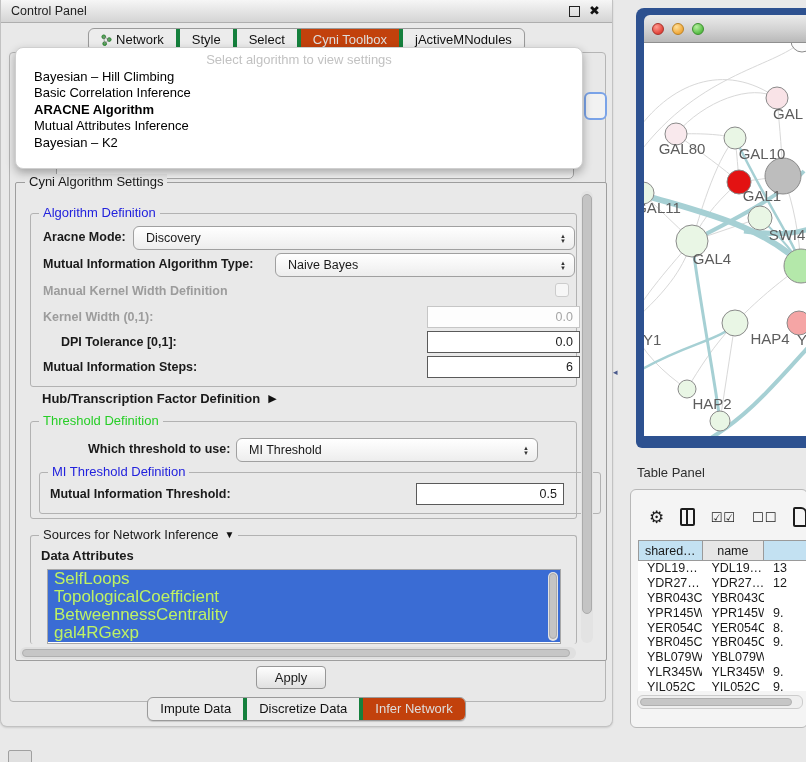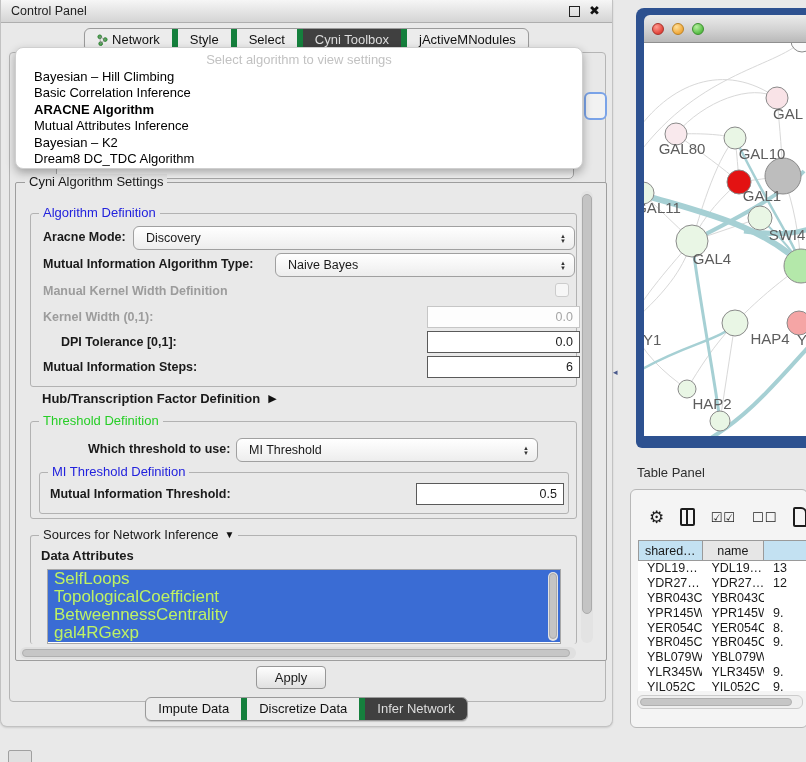--- a/index.html
+++ b/index.html
@@ -11,23 +11,23 @@
     border:1px solid #c2c2c2;border-top:none;border-radius:0 0 7px 7px;box-shadow:0 1px 2px rgba(0,0,0,.12);}
   .cp-titlebar{left:0;top:0;width:100%;height:22px;border-bottom:1px solid #aeaeae;
     background:linear-gradient(#f6f6f6,#d4d4d4);display:flex;align-items:center;}
   .cp-title{font-size:12.5px;color:#222;padding-left:10px;flex:1;}
   .cp-win-icons{display:flex;align-items:center;gap:9px;padding-right:12px;}
   .float-icon{width:9px;height:9px;border:1.5px solid #222;display:inline-block;}
   .close-icon{font-size:13px;font-weight:bold;color:#111;line-height:10px;}
   
   .tab-row{left:0;top:28px;width:100%;display:flex;justify-content:center;}
   .tab-bar{display:inline-flex;border:1px solid #9a9a9a;border-radius:6px;overflow:hidden;background:#ececec;box-shadow:0 1px 1px rgba(0,0,0,.15);}
-  .tab{padding:3px 12px 4px;font-size:13px;color:#111;border-right:6px solid #15803d;display:flex;align-items:center;gap:4px;white-space:nowrap;}
+  .tab{padding:3px 12px 4px;font-size:13px;color:#111;border-right:4px solid #15803d;display:flex;align-items:center;gap:4px;white-space:nowrap;}
   .tab:last-child{border-right:none;}
-  .tab.selected{background:#404040;color:#dedede;justify-content:center;}
+  .tab.selected{background:#c2410c;color:#dedede;justify-content:center;}
   .net-icon{width:11px;height:12px;display:inline-block;}
   
   .content-panel{left:8px;top:52px;width:595px;height:648px;background:#e8e8e8;
     border:1px solid #b5b5b5;border-radius:4px;}
   .focus-combo-sliver{left:583px;top:92px;width:19px;height:24px;border:2px solid #7aa3e8;border-radius:6px;background:#f2f2f2;}
   .ghost-combo{left:55px;top:160px;width:516px;height:17px;border:1px solid #a8a8a8;border-radius:5px;background:#f4f4f4;overflow:hidden;}
   .ghost-combo span{position:absolute;top:-8px;left:14px;font-size:13px;color:#9a9a9a;white-space:nowrap;}
   
   .algo-overlay{left:14px;top:47px;width:566px;height:120px;background:#ffffff;border:1px solid #cfcfcf;
     border-radius:8px;box-shadow:0 4px 10px rgba(0,0,0,.3);z-index:30;}
@@ -140,21 +140,20 @@
   </div>
 
   <div class="abs algo-overlay">
     <div class="algo-placeholder">Select algorithm to view settings</div>
     <div class="algo-list" id="algo-list">
         <div class="algo-item">Bayesian – Hill Climbing</div>
         <div class="algo-item">Basic Correlation Inference</div>
         <div class="algo-item selected">ARACNE Algorithm</div>
         <div class="algo-item">Mutual Attributes Inference</div>
         <div class="algo-item">Bayesian – K2</div>
-        <div class="algo-item">Dream8 DC_TDC Algorithm</div>
       </div>
   </div>
 
   <div class="abs settings-pane">
     <span class="gb-title" style="left:9px;">Cyni Algorithm Settings</span>
 
     <div class="gb" style="left:14px;top:30px;width:545px;height:172px;">
       <span class="gb-title blue">Algorithm Definition</span>
       <span class="lbl" style="left:12px;top:16px;">Aracne Mode:</span>
       <div class="combo" style="left:102px;top:12px;width:440px;height:22px;">
@@ -190,21 +189,21 @@
     <div class="gb" style="left:14px;top:238px;width:545px;height:96px;">
       <span class="gb-title green">Threshold Definition</span>
       <span class="lbl" style="left:57px;top:20px;">Which threshold to use:</span>
       <div class="combo" style="left:205px;top:16px;width:300px;height:22px;">
         <span class="cv">MI Threshold</span>
         <span class="spinner">
             <span>▲</span>
             <span>▼</span>
           </span>
       </div>
-      <div class="gb" style="left:8px;top:50px;width:528px;height:40px;">
+      <div class="gb" style="left:8px;top:50px;width:528px;height:40px;padding-left:32px;">
         <span class="gb-title blue">MI Threshold Definition</span>
         <span class="lbl" style="left:10px;top:14px;">Mutual Information Threshold:</span>
         <div class="field enabled" style="left:376px;top:10px;width:140px;height:20px;">0.5</div>
       </div>
     </div>
 
     <div class="gb" style="left:14px;top:352px;width:545px;height:108px;border-bottom:none;">
       <span class="gb-title" style="display:flex;align-items:center;gap:6px;">
         <span>Sources for Network Inference</span>
         <span class="tri-down">▼</span>

